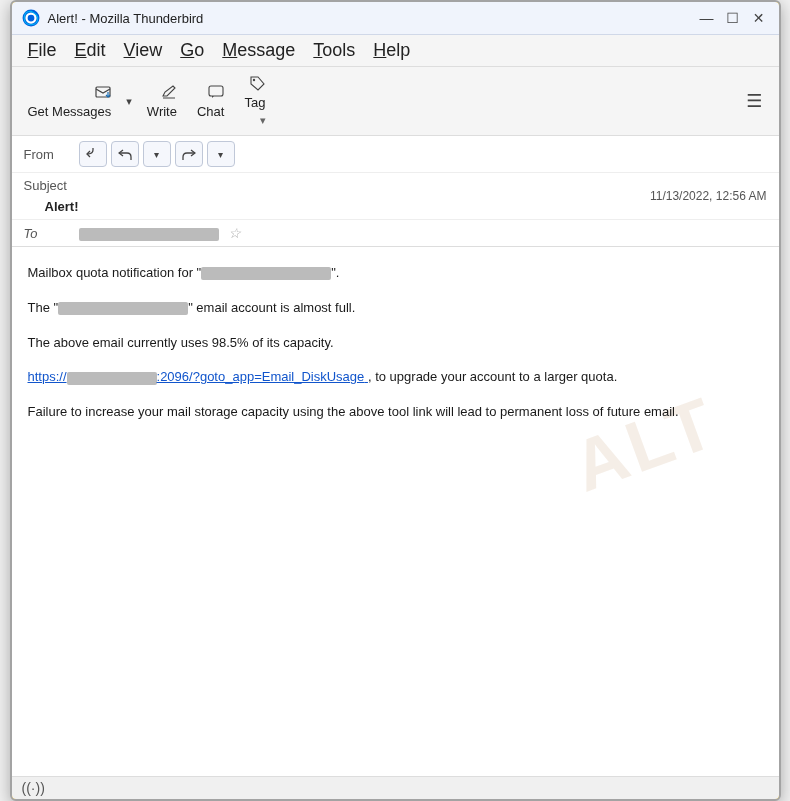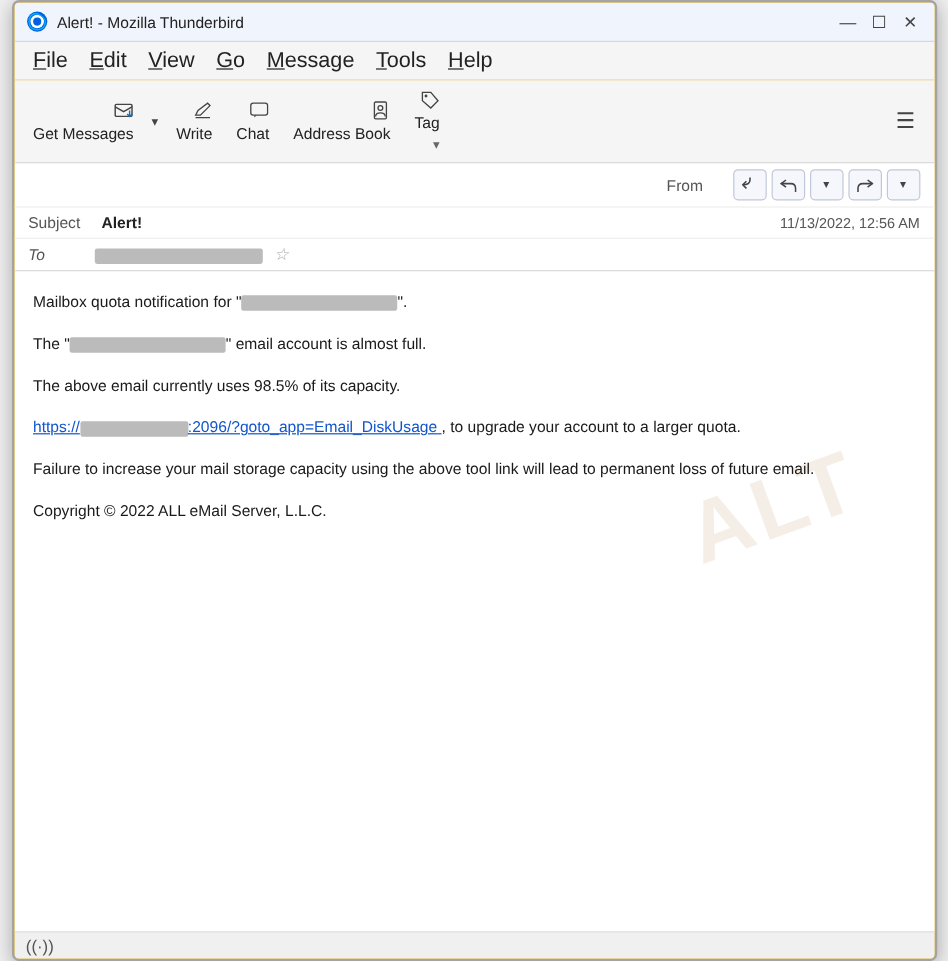--- a/index.html
+++ b/index.html
@@ -134,21 +134,20 @@
     .email-header {
       background: #fff;
       border-bottom: 1px solid #ddd;
       padding: 0;
     }
     .email-header-row {
       display: flex;
       align-items: center;
       padding: 5px 12px;
       border-bottom: 1px solid #eee;
-      justify-content: flex-end;
     }
     .email-header-row:last-child { border-bottom: none; font-style: italic; }
     .header-label {
       color: #555;
       font-size: 13px;
       min-width: 55px;
     }
     .header-value {
       font-size: 13px;
       color: #222;
@@ -307,28 +306,20 @@
     </button>
 
     <button class="toolbar-btn">
       <svg width="16" height="16" viewBox="0 0 16 16" fill="none" xmlns="http://www.w3.org/2000/svg">
         <rect x="1" y="2" width="14" height="10" rx="2" stroke="#444" stroke-width="1.1" fill="none"></rect>
         <path d="M4 14 L6 12 L4 12 Z" fill="#444"></path>
       </svg>
       <span>Chat</span>
     </button>
 
-    <button class="toolbar-btn">
-      <svg width="16" height="16" viewBox="0 0 16 16" fill="none" xmlns="http://www.w3.org/2000/svg">
-        <rect x="3" y="1" width="10" height="14" rx="1" stroke="#444" stroke-width="1.1" fill="none"></rect>
-        <circle cx="8" cy="6" r="2" stroke="#444" stroke-width="1.1" fill="none"></circle>
-        <path d="M4 13 Q4 10 8 10 Q12 10 12 13" stroke="#444" stroke-width="1.1" fill="none"></path>
-      </svg>
-      <span>Address Book</span>
-    </button>
 
     <button class="toolbar-btn">
       <svg width="16" height="16" viewBox="0 0 16 16" fill="none" xmlns="http://www.w3.org/2000/svg">
         <path d="M2 2 L2 9 L9 15 L15 9 L9 2 Z" stroke="#444" stroke-width="1.1" fill="none"></path>
         <circle cx="5" cy="5" r="1.2" fill="#444"></circle>
       </svg>
       <span>Tag</span>
       <span style="font-size:11px;color:#666;">▾</span>
     </button>
 
@@ -363,21 +354,21 @@
               <path d="M13 6 L5 6 Q1 6 1 10 L1 13" stroke="#444" stroke-width="1.3" fill="none"></path>
             </svg>
         </button>
         <button class="header-action-btn">
           <span style="font-size:10px;">▾</span>
         </button>
       </div>
     </div>
 
     <div class="email-header-row" style="justify-content: space-between;">
-      <div style="display:flex; align-items:flex-end; gap:6px;">
+      <div style="display:flex; align-items:flex-end; gap:6px;flex-direction:column;">
         <span class="header-label">Subject</span>
         <span class="header-value"><strong>Alert!</strong></span>
       </div>
       <span class="timestamp">11/13/2022, 12:56 AM</span>
     </div>
 
     <div class="email-header-row">
       <span class="header-label">To</span>
       <span class="header-value">
         <span class="blurred-to">&nbsp;&nbsp;&nbsp;&nbsp;&nbsp;&nbsp;&nbsp;&nbsp;&nbsp;&nbsp;&nbsp;&nbsp;&nbsp;&nbsp;&nbsp;&nbsp;&nbsp;&nbsp;&nbsp;&nbsp;</span>
@@ -404,21 +395,20 @@
       <p>
         <a href="#">
           <span>https://</span><span class="blurred-inline" style="width:90px;">&nbsp;</span><span>:2096/?goto_app=Email_DiskUsage</span>
         </a><span>, to upgrade your account to a larger quota.</span>
       </p>
 
       <p>Failure to increase your mail storage capacity using the above tool link will lead to permanent loss of future email.</p>
 
 
 
-      <p>Copyright © 2022 ALL eMail Server, L.L.C.</p>
     </div>
   </div>
 
   <div class="status-bar">
     <span class="status-icon">((·))</span>
   </div>
 
 </div>
 
 </body></html>

